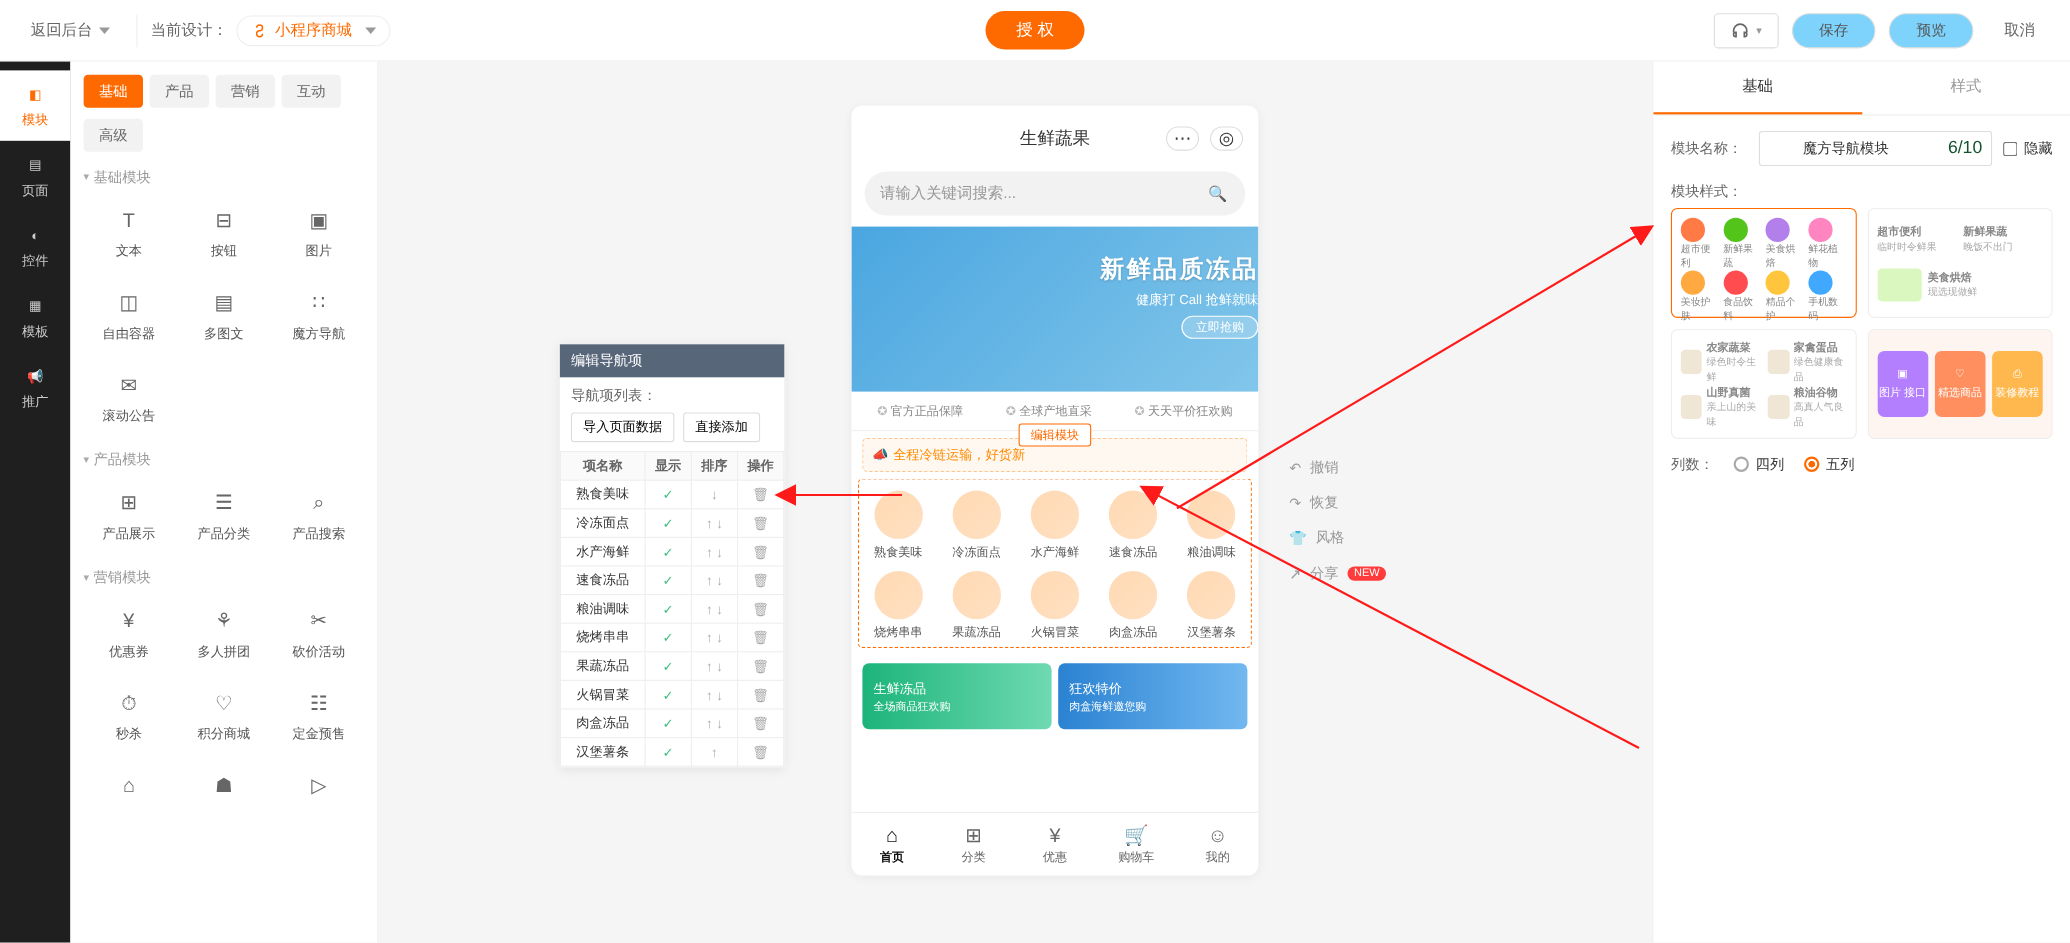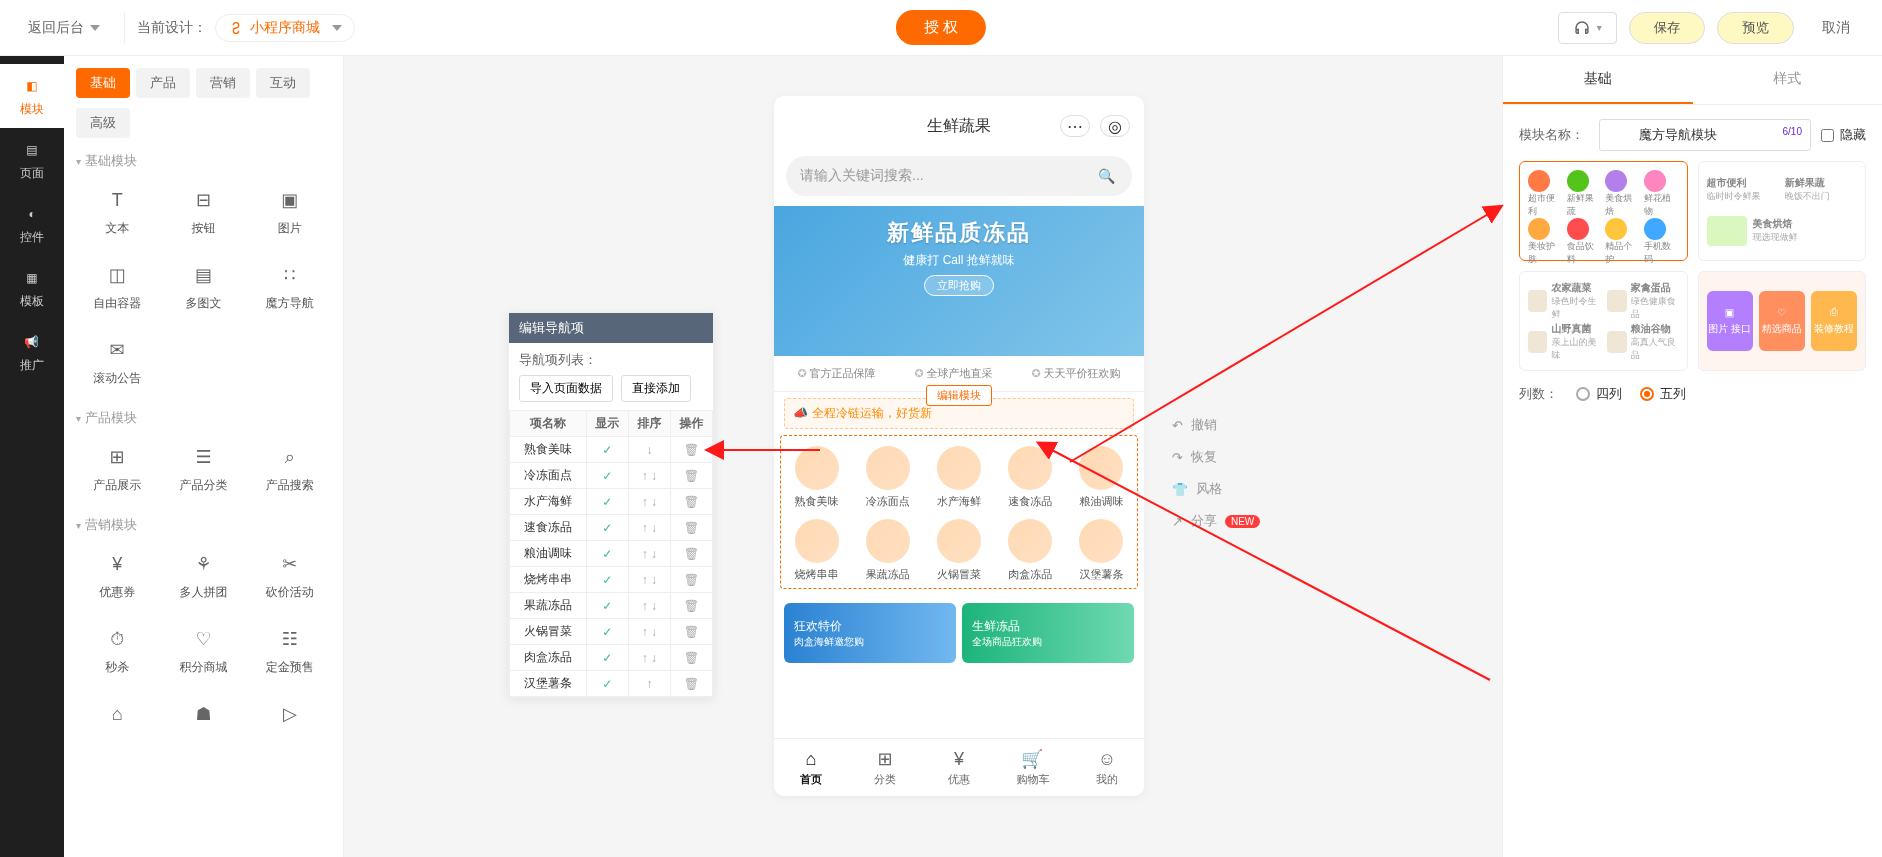--- a/index.html
+++ b/index.html
@@ -9,21 +9,21 @@
 .header { height: 56px; background: #fff; border-bottom: 1px solid #eee; display: flex; align-items: center; padding: 0 16px; position: relative; }
 .back-btn { display: flex; align-items: center; font-size: 14px; color: #666; cursor: pointer; padding: 0 12px; }
 .back-btn::after { content: ""; display: inline-block; width: 0; height: 0; border-left: 5px solid transparent; border-right: 5px solid transparent; border-top: 6px solid #999; margin-left: 6px; }
 .vdiv { width: 1px; height: 30px; background: #eee; margin: 0 12px; }
 .cur-design { display: flex; align-items: center; gap: 8px; color: #666; }
 .design-chip { display: inline-flex; align-items: center; gap: 6px; border: 1px solid #eee; border-radius: 20px; padding: 4px 12px; color: #ff6a00; position: relative; }
 .design-chip::after { content: ""; display: inline-block; width: 0; height: 0; border-left: 5px solid transparent; border-right: 5px solid transparent; border-top: 6px solid #999; margin-left: 6px; }
 .pill-orange { background: #ff6a00; color: #fff; border-radius: 20px; padding: 8px 28px; font-size: 15px; position: absolute; left: 50%; transform: translateX(-50%); }
 .header-right { margin-left: auto; display: flex; align-items: center; gap: 12px; }
 .icon-drop { border: 1px solid #ddd; border-radius: 4px; padding: 6px 14px; display: inline-flex; align-items: center; gap: 6px; }
-.btn-plain { border: 1px solid #ddd; border-radius: 20px; padding: 6px 24px; background: #fef9c3; color: #555; text-align: right; }
+.btn-plain { border: 1px solid #ddd; border-radius: 20px; padding: 6px 24px; background: #7dd3fc; color: #555; text-align: right; }
 .btn-link { color: #666; padding: 6px 16px; }
 
 
 .left-nav { position: absolute; left: 0; top: 56px; width: 64px; height: calc(857px - 56px); background: #1f1f1f; display: flex; flex-direction: column; align-items: center; padding-top: 8px; }
 .nav-item { width: 64px; height: 64px; display: flex; flex-direction: column; align-items: center; justify-content: center; color: #ccc; font-size: 12px; gap: 4px; cursor: pointer; }
 .nav-item.active { color: #ff6a00; background: #fff; }
 .nav-icon { width: 22px; height: 22px; display: flex; align-items: center; justify-content: center; }
 
 
 .comp-panel { position: absolute; left: 64px; top: 56px; width: 280px; height: calc(857px - 56px); background: #fff; border-right: 1px solid #eee; overflow-y: auto; padding: 12px; }
@@ -37,21 +37,21 @@
 .comp-icon { width: 28px; height: 28px; border-radius: 4px; display: flex; align-items: center; justify-content: center; color: #666; font-size: 18px; }
 
 
 .canvas-wrap { position: absolute; left: 344px; top: 56px; right: 380px; bottom: 0; background: #f5f5f5; overflow: hidden; }
 .phone { position: absolute; left: 430px; top: 40px; width: 370px; height: 700px; background: #fff; border-radius: 10px; box-shadow: 0 2px 10px rgba(0,0,0,0.05); display: flex; flex-direction: column; overflow: hidden; }
 .phone-head { height: 60px; display: flex; align-items: center; justify-content: center; position: relative; font-size: 16px; font-weight: 500; }
 .phone-head .dots { position: absolute; right: 14px; display: flex; gap: 10px; align-items: center; }
 .dot-box { width: 30px; height: 22px; border: 1px solid #ddd; border-radius: 14px; display: flex; align-items: center; justify-content: center; }
 .phone-search { margin: 0 12px 10px; background: #f2f2f2; border-radius: 22px; height: 40px; display: flex; align-items: center; padding: 0 14px; color: #999; position: relative; }
 .phone-search span.mag { position: absolute; right: 16px; }
-.phone-banner { height: 150px; margin: 0; background: linear-gradient(135deg,#4aa6e0,#82c6ea); position: relative; overflow: hidden; color: #fff; display: flex; flex-direction: column; align-items: center; justify-content: flex-start; padding-top: 12px; }
+.phone-banner { height: 150px; margin: 0; background: linear-gradient(135deg,#4aa6e0,#82c6ea); position: relative; overflow: hidden; color: #fff; display: flex; flex-direction: column; align-items: flex-end; justify-content: flex-start; padding-top: 24px; }
 .phone-banner .title { font-size: 22px; font-weight: 700; letter-spacing: 2px; text-shadow: 0 1px 2px rgba(0,0,0,0.2); }
 .phone-banner .sub { font-size: 12px; margin-top: 4px; }
 .phone-banner .cta { margin-top: 6px; background: rgba(255,255,255,0.2); border: 1px solid #fff; padding: 2px 12px; border-radius: 12px; font-size: 11px; }
 .phone-tags { display: flex; justify-content: space-around; padding: 10px 4px; font-size: 11px; color: #888; border-bottom: 1px solid #f0f0f0; }
 .phone-tags span::before { content: "✪"; color: #bbb; margin-right: 3px; }
 .phone-notice { margin: 6px 10px 0; padding: 6px 8px; background: #fff8f0; border: 1px dashed #ffc690; border-radius: 4px; color: #ff8a00; font-size: 12px; position: relative; }
 .nav-grid-wrap { margin: 6px 6px; border: 1px dashed #ff6a00; border-radius: 4px; padding: 6px 0 2px; position: relative; }
 .nav-grid { display: grid; grid-template-columns: repeat(5,1fr); gap: 2px 0; }
 .nav-cell { display: flex; flex-direction: column; align-items: center; gap: 4px; font-size: 11px; color: #555; padding: 4px 0; }
 .nav-cell .bubble { width: 44px; height: 44px; border-radius: 50%; background: linear-gradient(135deg,#ffd9b3,#ffe0c2); }
@@ -82,21 +82,21 @@
 .canvas-actions .badge-new { background: #ff3b3b; color: #fff; font-size: 10px; padding: 1px 6px; border-radius: 8px; }
 
 
 .right-panel { position: absolute; right: 0; top: 56px; width: 380px; height: calc(857px - 56px); background: #fff; border-left: 1px solid #eee; padding: 0 0 12px 0; overflow-y: auto; }
 .rp-tabs { display: flex; border-bottom: 1px solid #eee; }
 .rp-tab { flex: 1; text-align: center; padding: 14px 0; color: #999; }
 .rp-tab.active { color: #333; border-bottom: 2px solid #ff6a00; }
 .rp-row { display: flex; align-items: center; gap: 10px; padding: 14px 16px 8px; font-size: 13px; }
 .rp-label { color: #666; flex-shrink: 0; width: 70px; }
 .rp-input { flex: 1; border: 1px solid #ddd; border-radius: 3px; padding: 6px 8px; font-size: 13px; position: relative; }
-.rp-count { position: absolute; right: 8px; top: 6px; color: #6d28d9; font-size: 10px; text-align: center; }
+.rp-count { position: absolute; right: 8px; top: 6px; color: #14532d; font-size: 16px; text-align: center; }
 .rp-checkbox { display: flex; align-items: center; gap: 6px; }
 .rp-section-label { padding: 6px 16px 4px; color: #666; font-size: 13px; }
 .tpl-grid { display: grid; grid-template-columns: 1fr 1fr; gap: 10px; padding: 2px 16px; }
 .tpl-card { border: 1px solid #eee; border-radius: 6px; height: 100px; padding: 8px; display: flex; flex-direction: column; justify-content: space-around; font-size: 10px; color: #888; }
 .tpl-card.active { border-color: #ff6a00; }
 .tpl-icons { display: grid; grid-template-columns: repeat(4,1fr); gap: 4px; }
 .tpl-dot { width: 22px; height: 22px; border-radius: 50%; }
 .tpl-row2 { display: flex; gap: 8px; }
 .mini-item { display: flex; align-items: center; gap: 4px; flex: 1; }
 .mini-thumb { width: 22px; height: 22px; background: #f0e6d6; border-radius: 4px; }
@@ -408,27 +408,27 @@
             <div class="bubble"></div>
             <div>肉盒冻品</div>
           </div>
           <div class="nav-cell">
             <div class="bubble"></div>
             <div>汉堡薯条</div>
           </div>
         </div>
     </div>
     <div class="promo-row">
+      <div class="promo-card green">
+        <div>生鲜冻品</div>
+        <div style="font-size:10px;">全场商品狂欢购</div>
+      </div>
       <div class="promo-card blue">
         <div>狂欢特价</div>
         <div style="font-size:10px;">肉盒海鲜邀您购</div>
-      </div>
-      <div class="promo-card green">
-        <div>生鲜冻品</div>
-        <div style="font-size:10px;">全场商品狂欢购</div>
       </div>
     </div>
     <div class="phone-tabbar" id="phone-tabbar">
         <div class="tab-cell active">
           <span class="tab-icon">⌂</span>
           <span>首页</span>
         </div>
         <div class="tab-cell">
           <span class="tab-icon">⊞</span>
           <span>分类</span>
@@ -480,20 +480,21 @@
     <div class="rp-label">模块名称：</div>
     <div class="rp-input" style="position:relative;padding-left:39px;">
       <span>魔方导航模块</span>
       <span class="rp-count">6/10</span>
     </div>
     <label class="rp-checkbox">
       <input type="checkbox" style="">
       <span>隐藏</span>
     </label>
   </div>
+  <div class="rp-section-label">模块样式：</div>
   <div class="tpl-grid">
     <div class="tpl-card active">
       <div class="tpl-icons">
         <span class="tpl-dot" style="background:#ff7a45"></span>
           <span class="tpl-dot" style="background:#52c41a"></span>
           <span class="tpl-dot" style="background:#b37feb"></span>
           <span class="tpl-dot" style="background:#ff85c0"></span>
       </div>
       <div style="display:flex;gap:4px;font-size:9px;">
           <span>超市便利</span>

